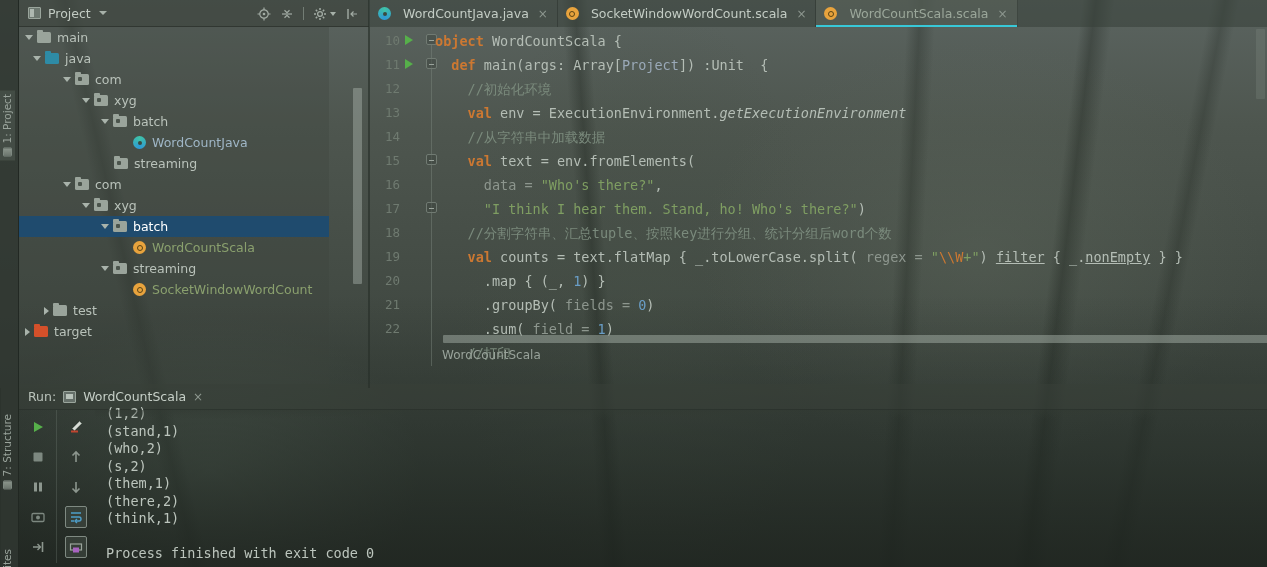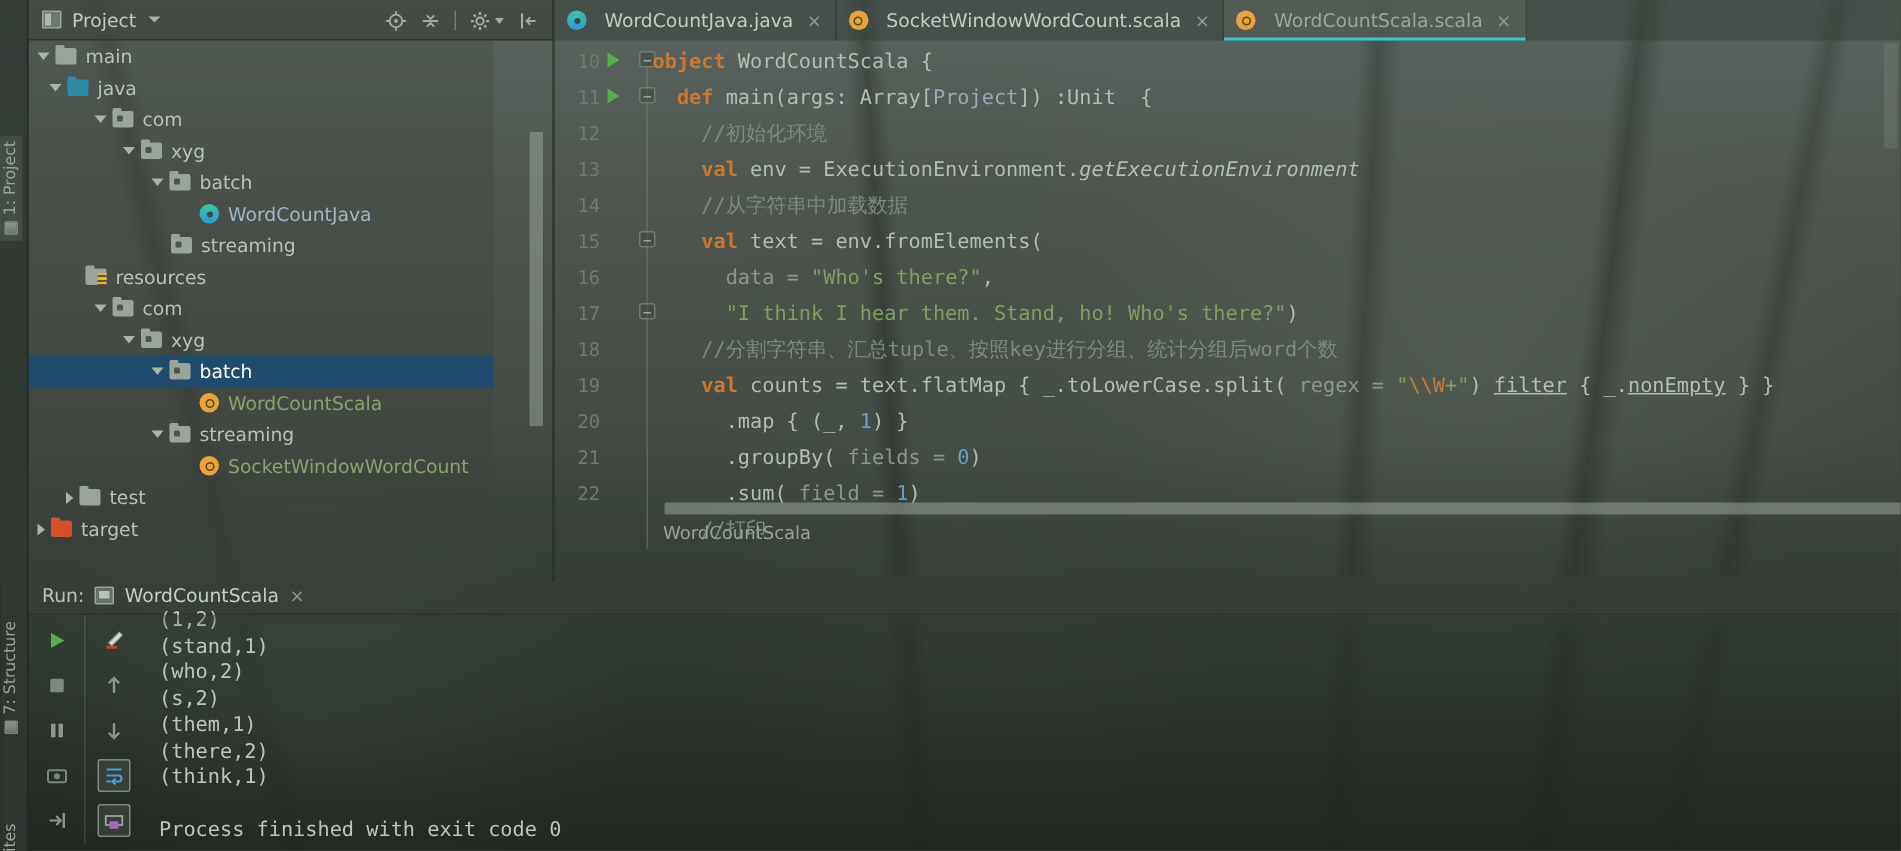--- a/index.html
+++ b/index.html
@@ -388,25 +388,20 @@
       </div>
       <div class="trow" style="padding-left: 101px;">
         <span class="arrow none"></span>
         <span class="cls-ic java"></span>
         <span class="tlabel java-file">WordCountJava</span>
       </div>
       <div class="trow" style="padding-left: 82px;">
         <span class="arrow none"></span>
         <span class="fold pkg"></span>
         <span class="tlabel">streaming</span>
-      </div>
-      <div class="trow" style="padding-left: 25px;">
-        <span class="arrow none"></span>
-        <span class="fold res"></span>
-        <span class="tlabel">resources</span>
       </div>
       <div class="trow" style="padding-left: 44px;">
         <span class="arrow "></span>
         <span class="fold pkg"></span>
         <span class="tlabel">com</span>
       </div>
       <div class="trow" style="padding-left: 63px;">
         <span class="arrow "></span>
         <span class="fold pkg"></span>
         <span class="tlabel">xyg</span>

